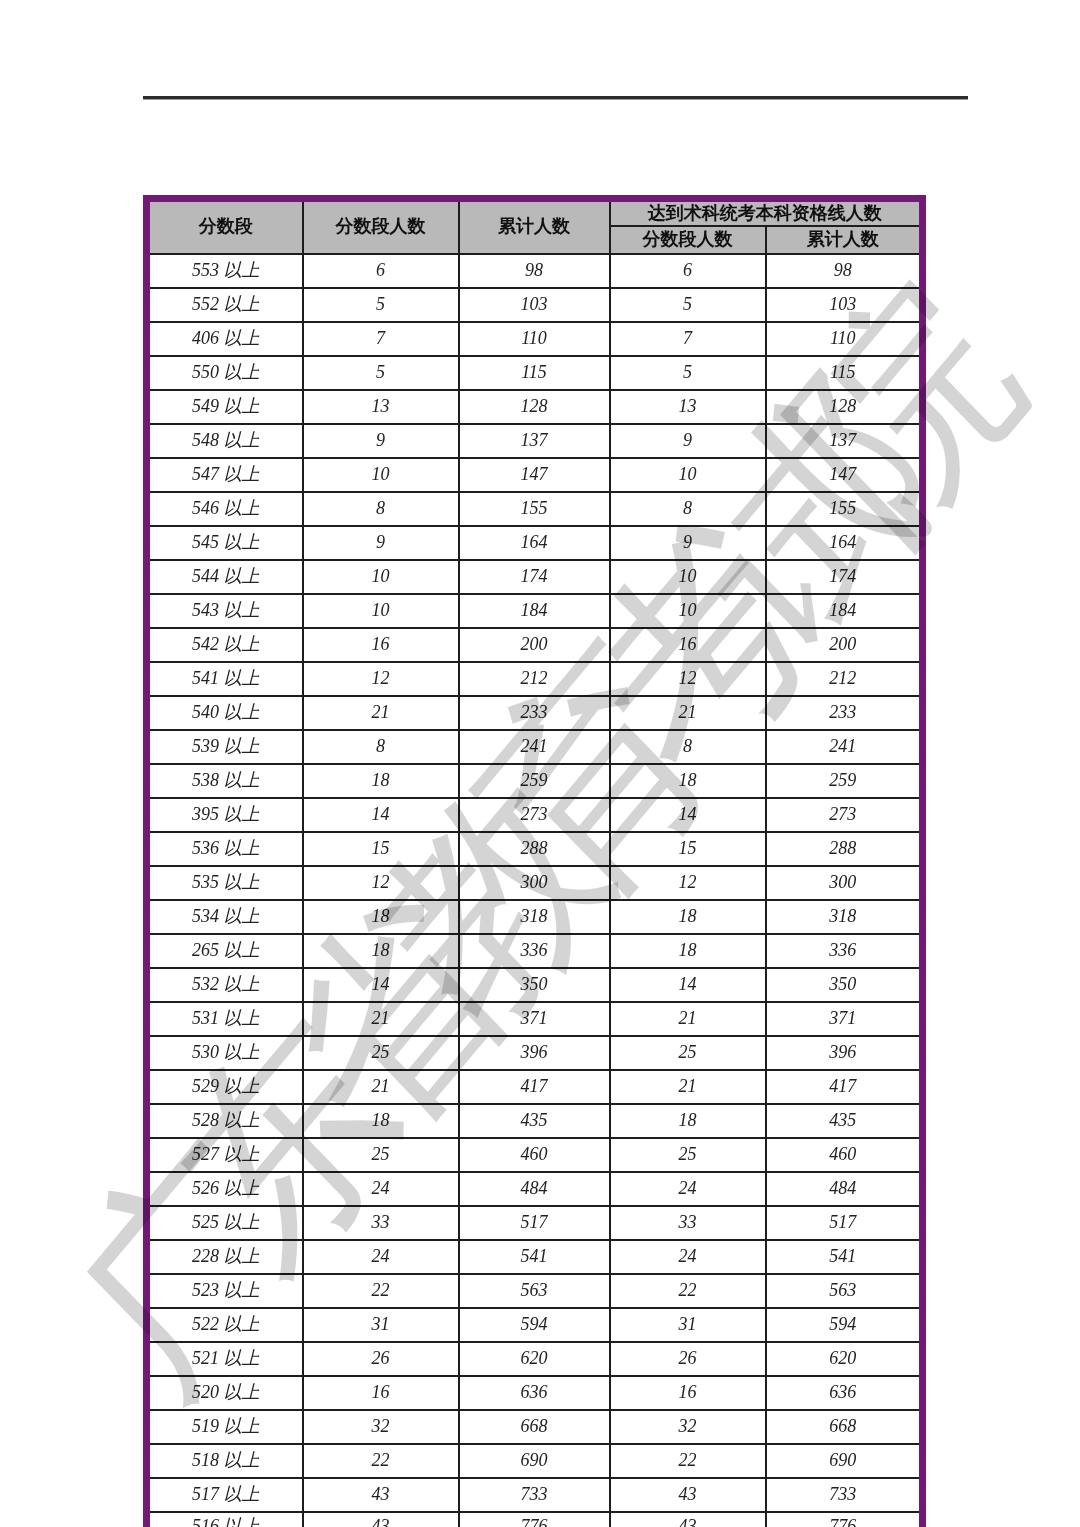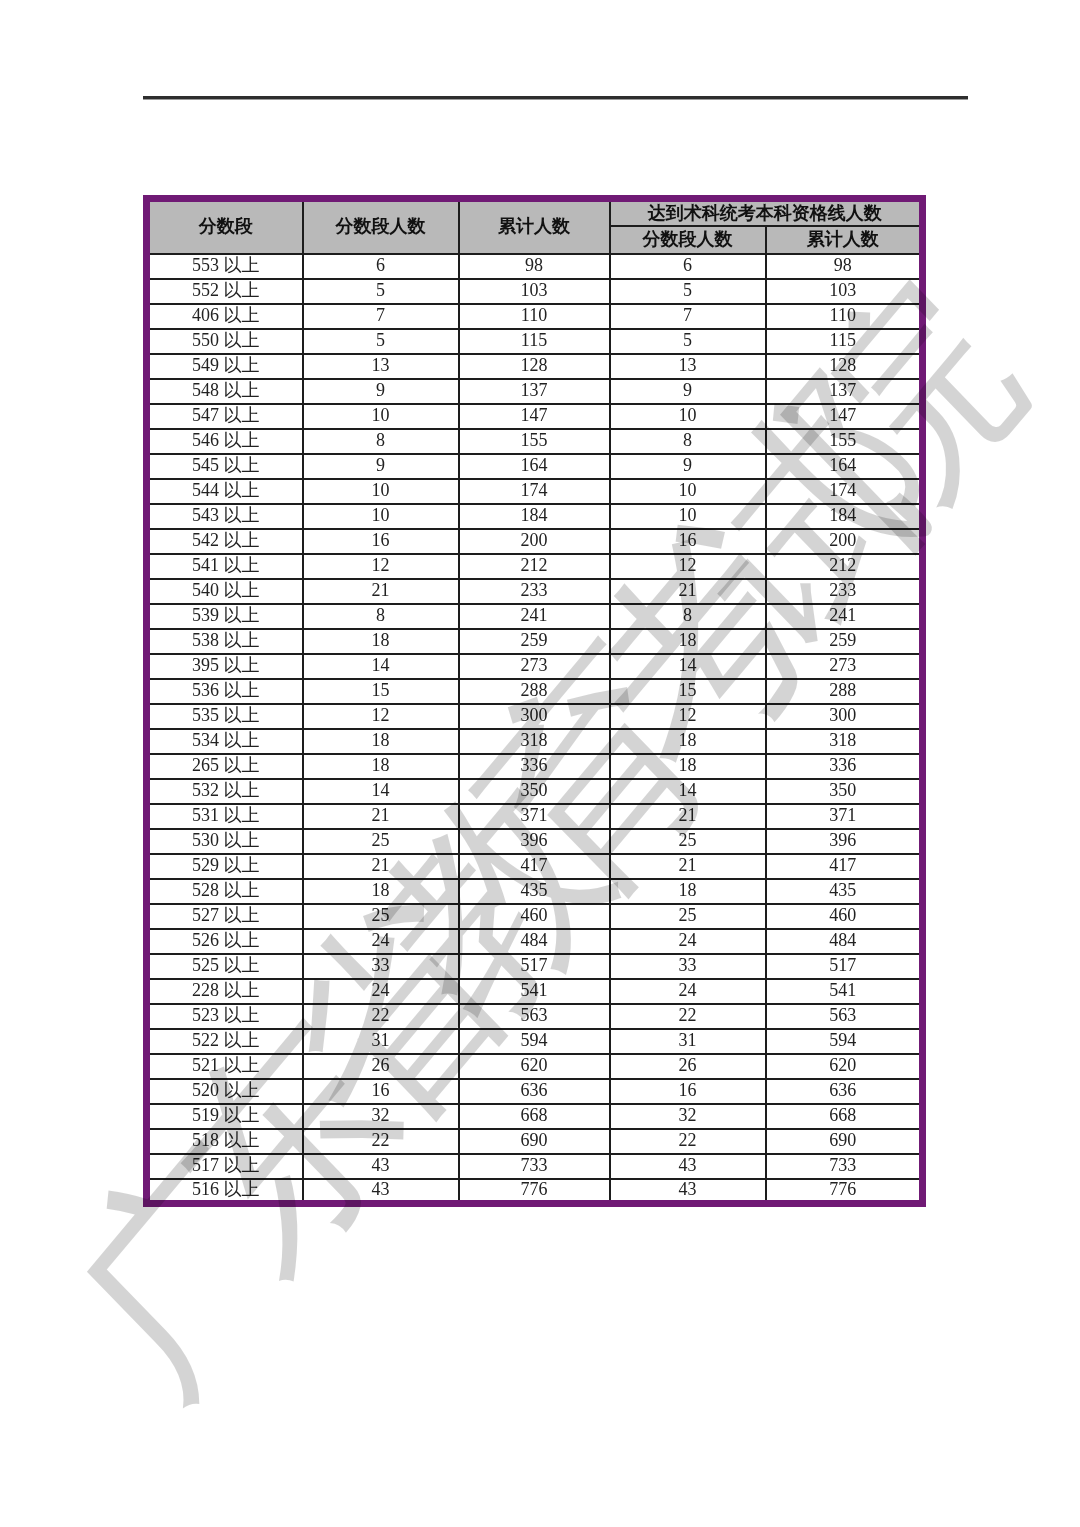--- a/index.html
+++ b/index.html
@@ -46,21 +46,21 @@
   }
   .score-table {
     border: 7px solid #701a75;
   }
   .score-table th {
     background: #b9b9b9;
     font-weight: bold;
     color: #111111;
   }
   .score-table thead tr { height: 27.5px; }
-  .score-table tbody tr { height: 25px; }
+  .score-table tbody tr { height: 34px; font-style: italic; }
   .score-table tbody td { color: #222222; }
   .watermark {
     position: absolute;
     left: 530px;
     top: 860px;
     transform: translate(-50%, -50%) rotate(-50deg) skewX(-6deg);
     transform-origin: center;
     font-size: 215px;
     letter-spacing: -55px;
     white-space: nowrap;

